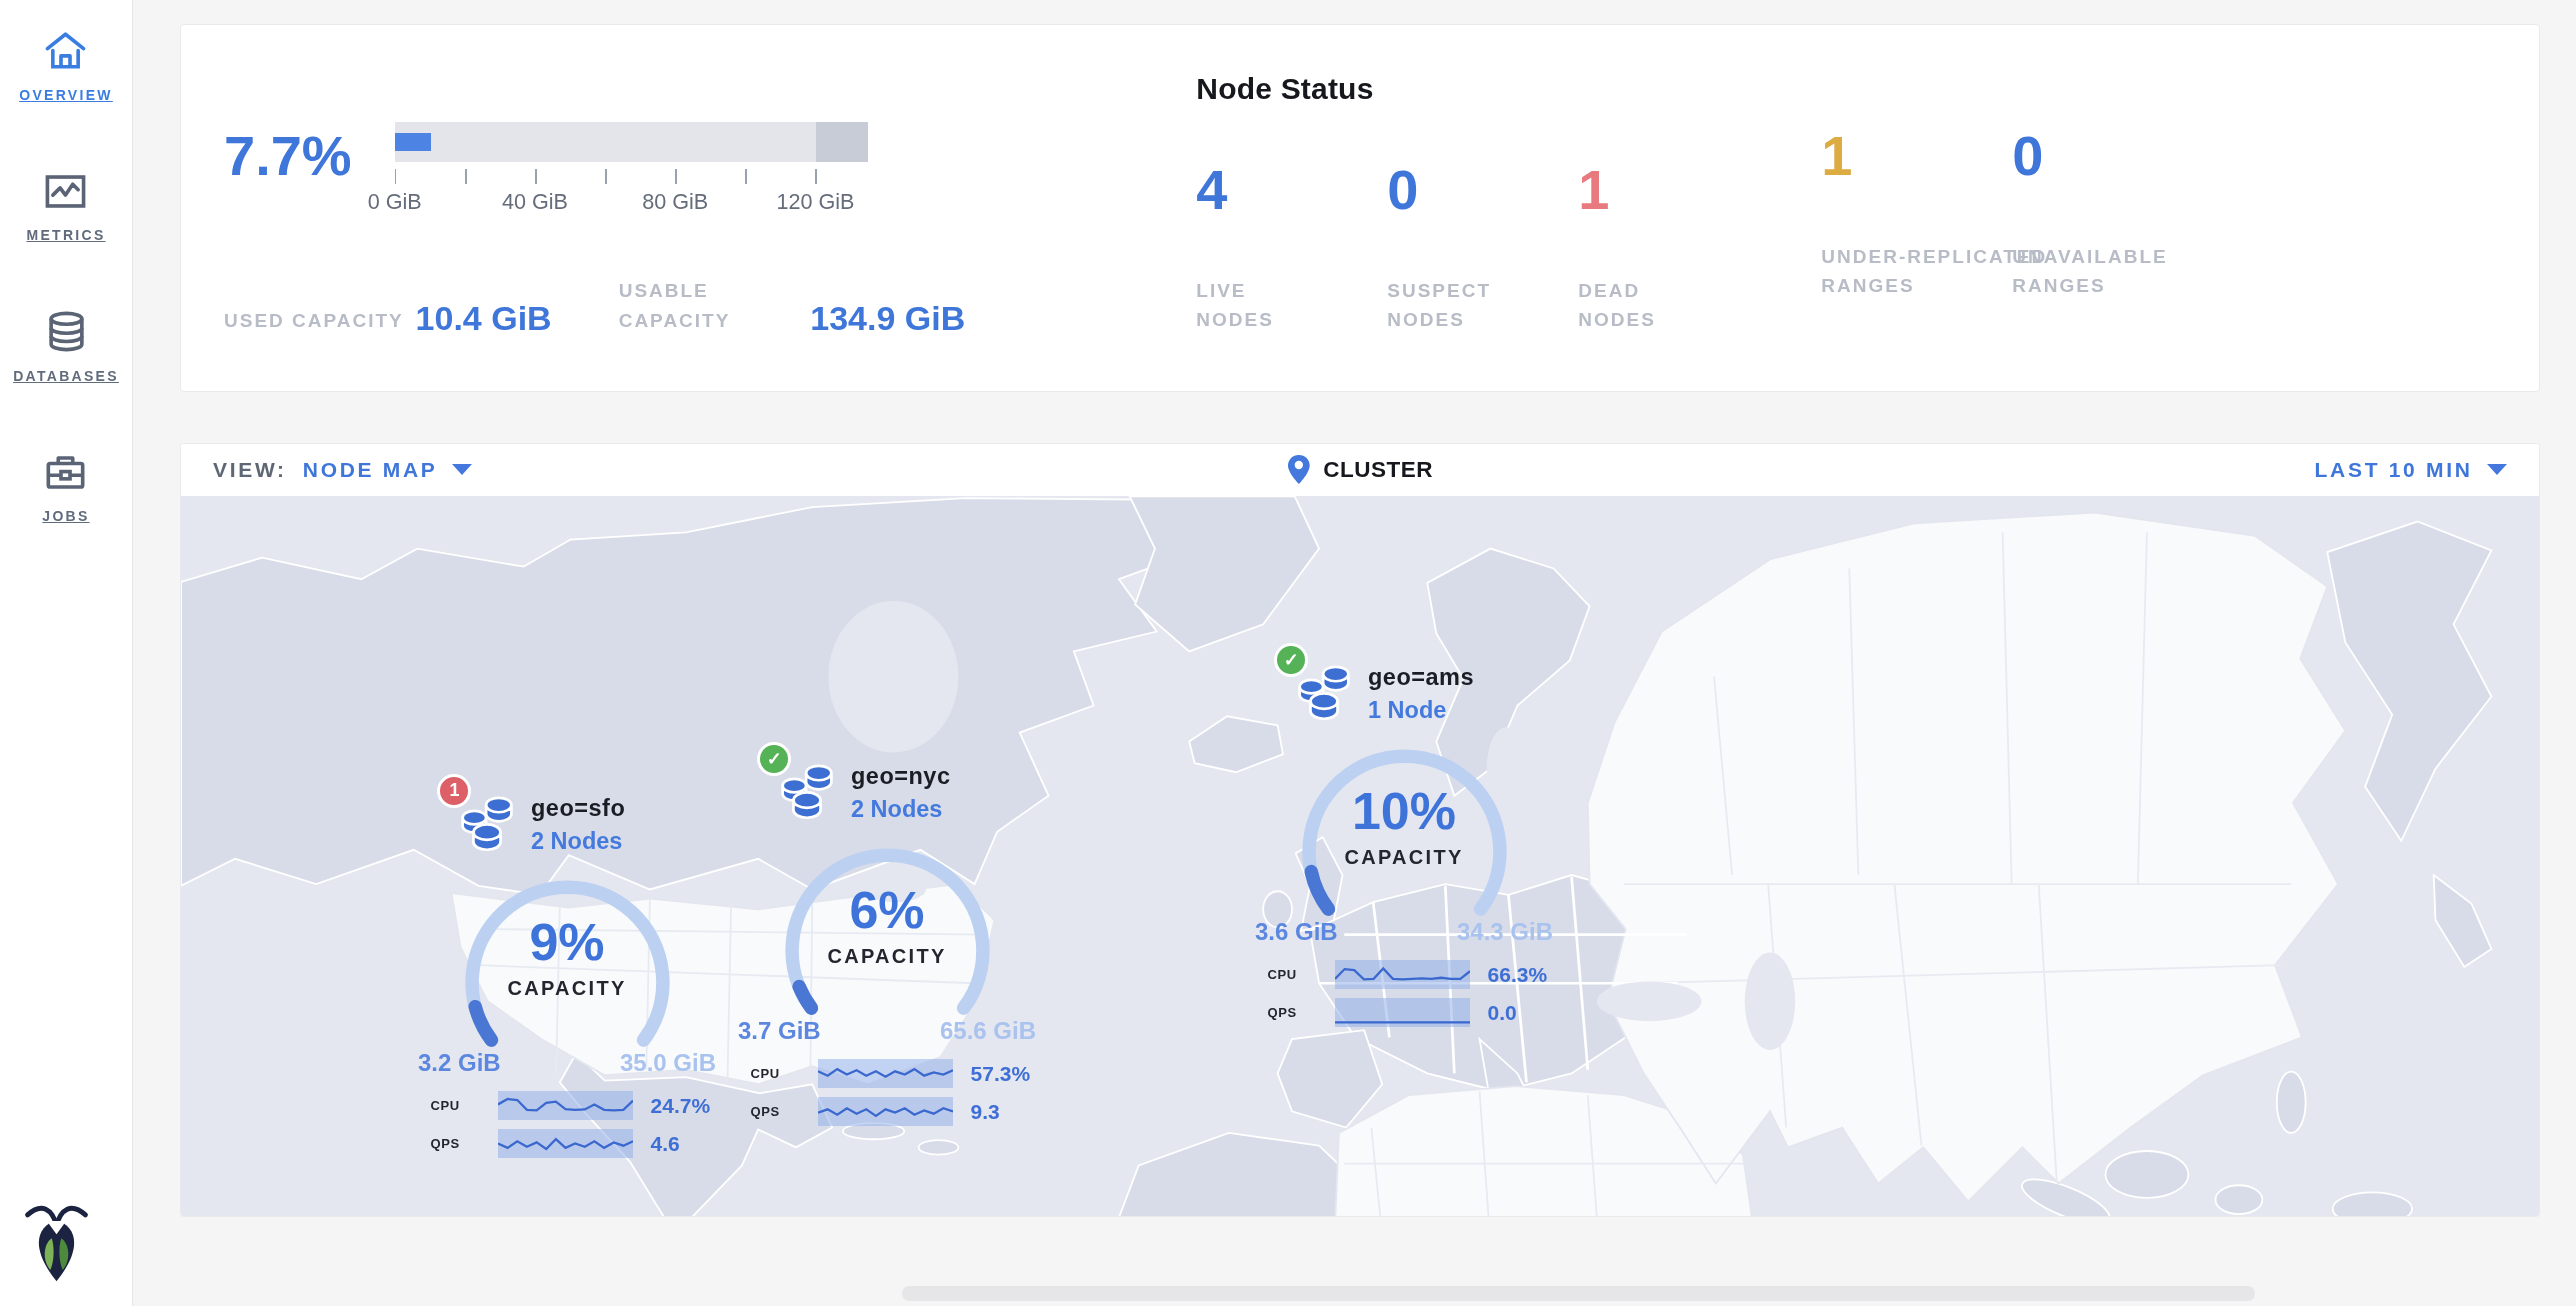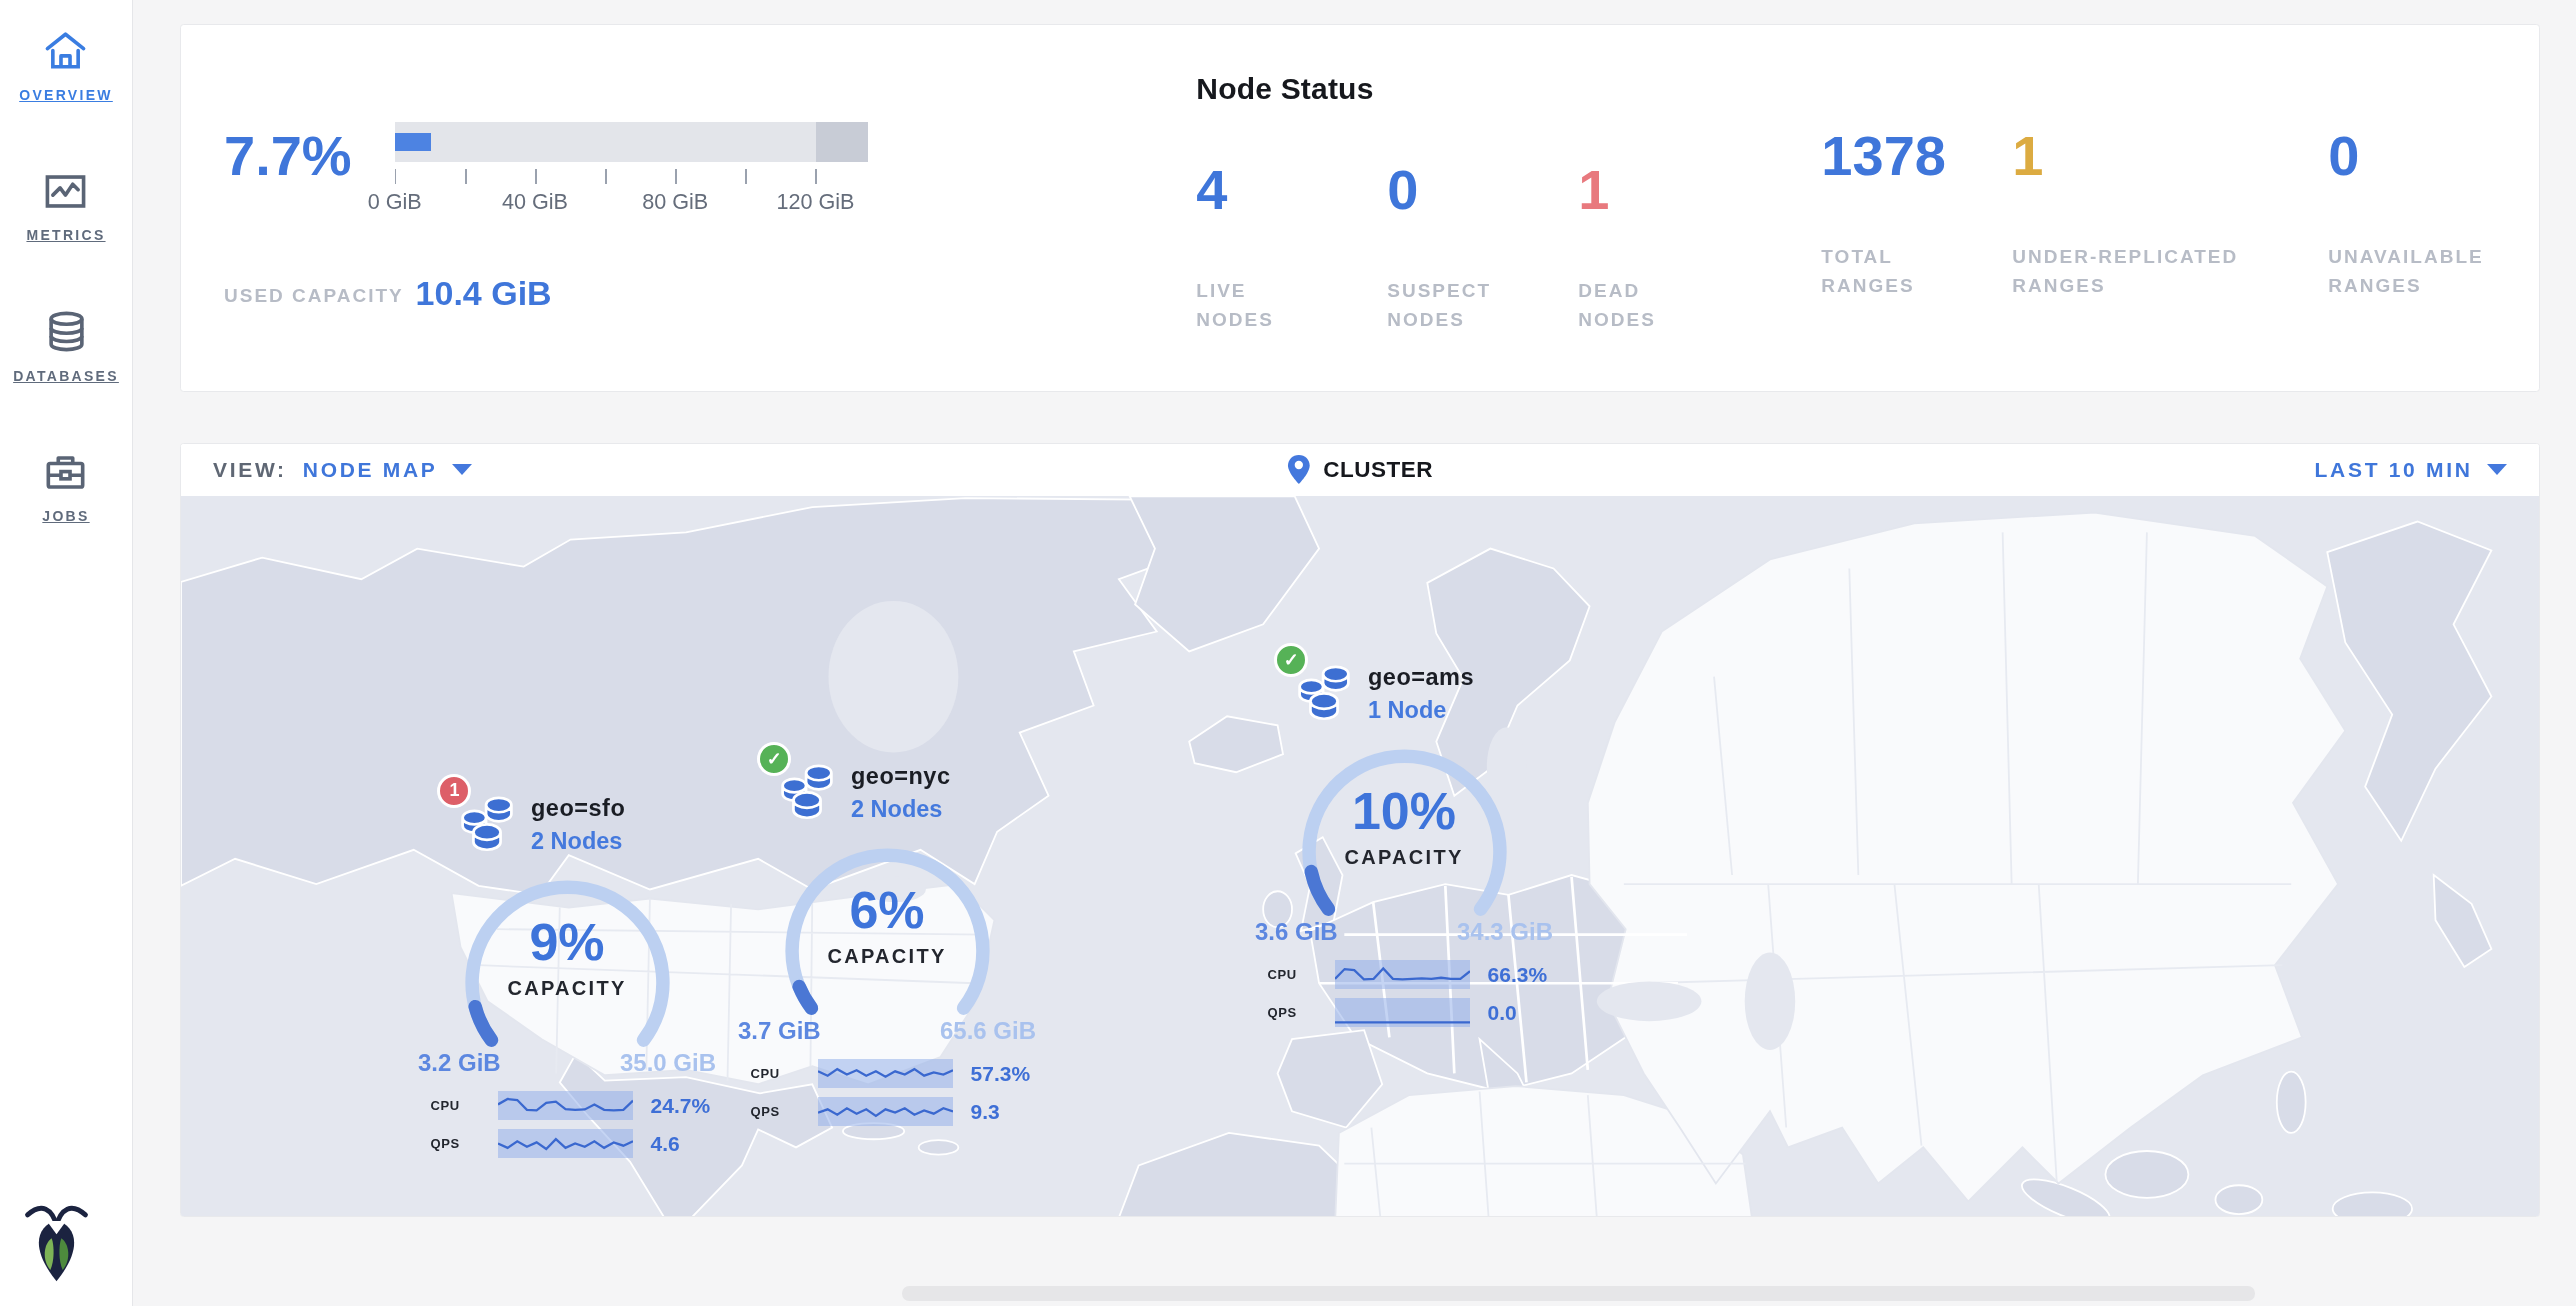--- a/index.html
+++ b/index.html
@@ -179,20 +179,24 @@
               <div class="tick" style="left: 88.9548%;"></div>
               <div class="tick-label" style="left: 88.9548%;">120 GiB</div>
             </div>
         </div>
       </div>
       <div class="cap-stats">
         <div class="cap-pair">
           <div class="stat-label">USED CAPACITY</div>
           <div class="cap-value">10.4 GiB</div>
         </div>
+        <div class="cap-pair" style="margin-left:67px;">
+          <div class="stat-label">USABLE CAPACITY</div>
+          <div class="cap-value">134.9 GiB</div>
+        </div>
       </div>
     </div>
 
     <div class="section sec-nodes">
       <h2>Node Status</h2>
       <div class="stat-cols">
         <div class="stat-block">
           <span class="big-num c-blue">4</span>
           <div class="stat-label" style="width:135px;">LIVE NODES</div>
         </div>
@@ -202,24 +206,20 @@
         </div>
         <div class="stat-block">
           <span class="big-num c-red">1</span>
           <div class="stat-label" style="width:135px;">DEAD NODES</div>
         </div>
       </div>
     </div>
 
     <div class="section sec-repl">
       <div class="stat-cols">
-        <div class="stat-block">
-          <span class="big-num c-blue">1378</span>
-          <div class="stat-label" style="width:144px;">TOTAL RANGES</div>
-        </div>
         <div class="stat-block">
           <span class="big-num c-amber">1</span>
           <div class="stat-label" style="width:289px;">UNDER-REPLICATED RANGES</div>
         </div>
         <div class="stat-block">
           <span class="big-num c-blue">0</span>
           <div class="stat-label" style="width:198px;">UNAVAILABLE RANGES</div>
         </div>
       </div>
     </div>

